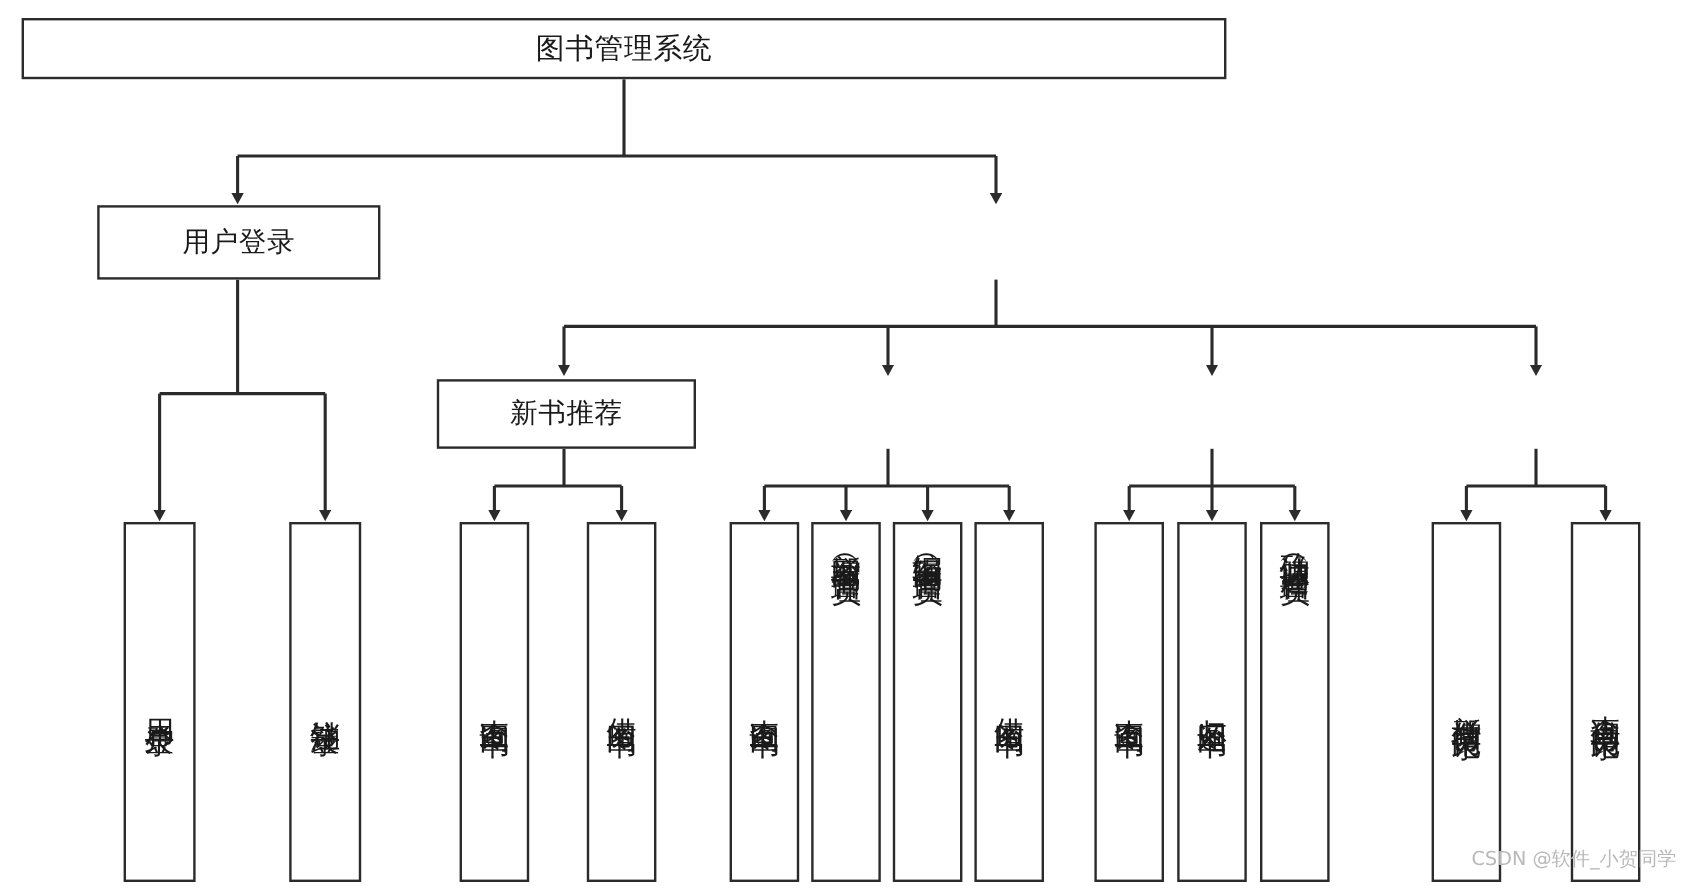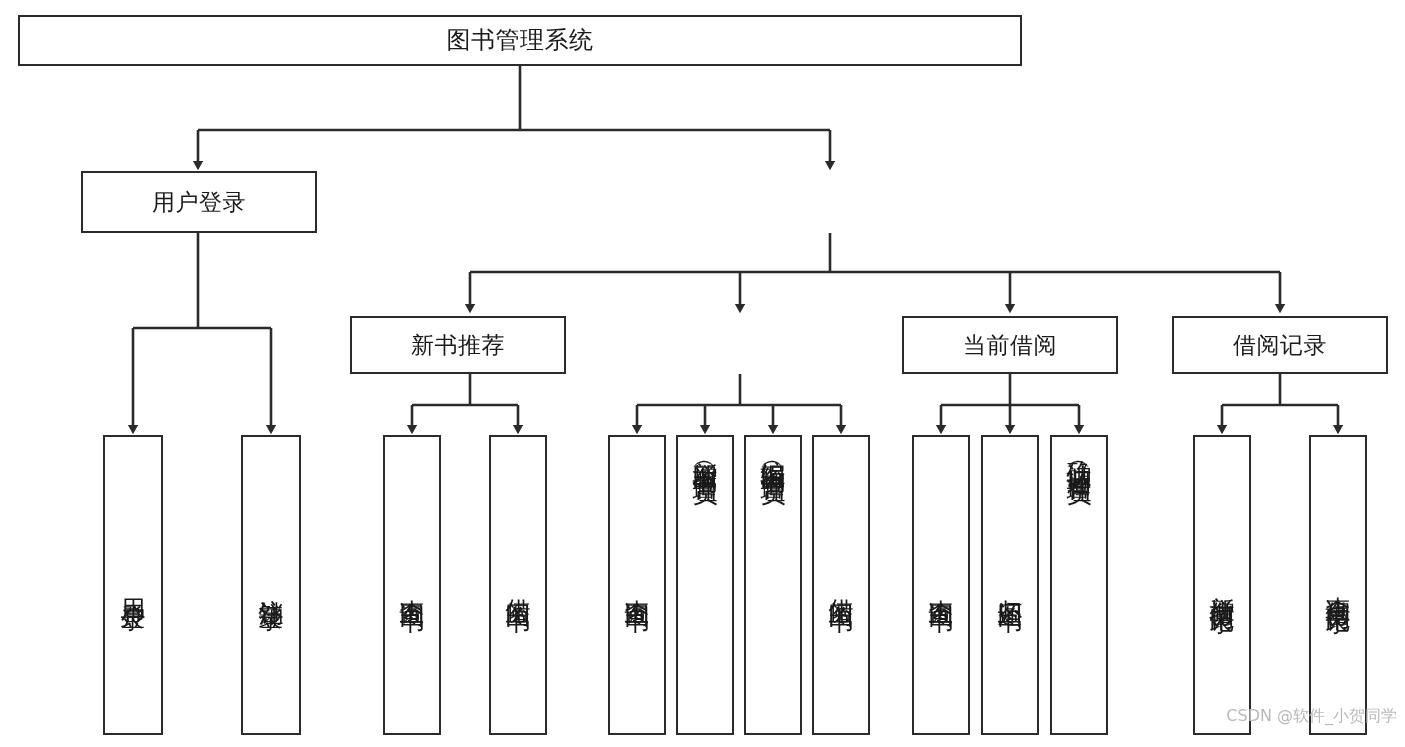--- a/index.html
+++ b/index.html
@@ -130,32 +130,26 @@
 
   <div class="node horiz root" style="left:18px; top:15px; width:1004px; height:51px;">
     <span class="label">图书管理系统</span>
   </div>
 
   <div class="node horiz" style="left:81px; top:171px; width:236px; height:62px;">
     <span class="label">用户登录</span>
   </div>
 
 
-  <div class="node horiz" style="left:350px; top:316px; width:216px; height:58px;">
+  <div class="node horiz" style="left:364px; top:316px; width:216px; height:58px;">
     <span class="label">新书推荐</span>
   </div>
 
 
-  <div class="node horiz" style="left:902px; top:316px; width:216px; height:58px;">
-    <span class="label">当前借阅</span>
-  </div>
-
-  <div class="node horiz" style="left:1172px; top:316px; width:216px; height:58px;">
-    <span class="label">借阅记录</span>
-  </div>
+
 
   <div class="node vert center" style="left:103px; top:435px; width:60px; height:300px;">
     <span class="label">用户登录</span>
   </div>
 
   <div class="node vert center" style="left:241px; top:435px; width:60px; height:300px;">
     <span class="label">注销登录</span>
   </div>
 
   <div class="node vert center" style="left:383px; top:435px; width:58px; height:300px;">

